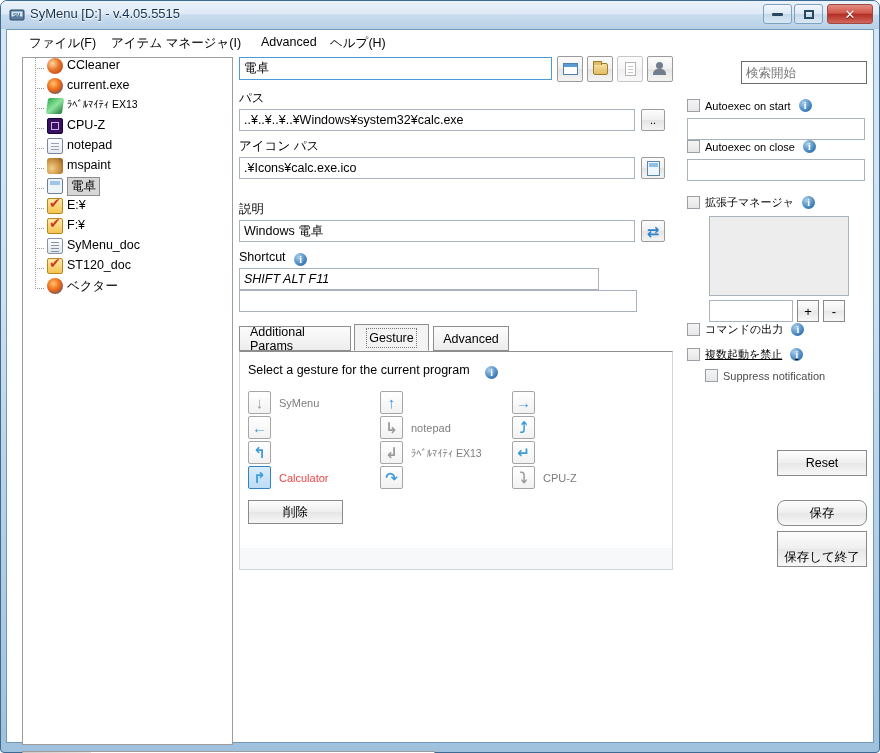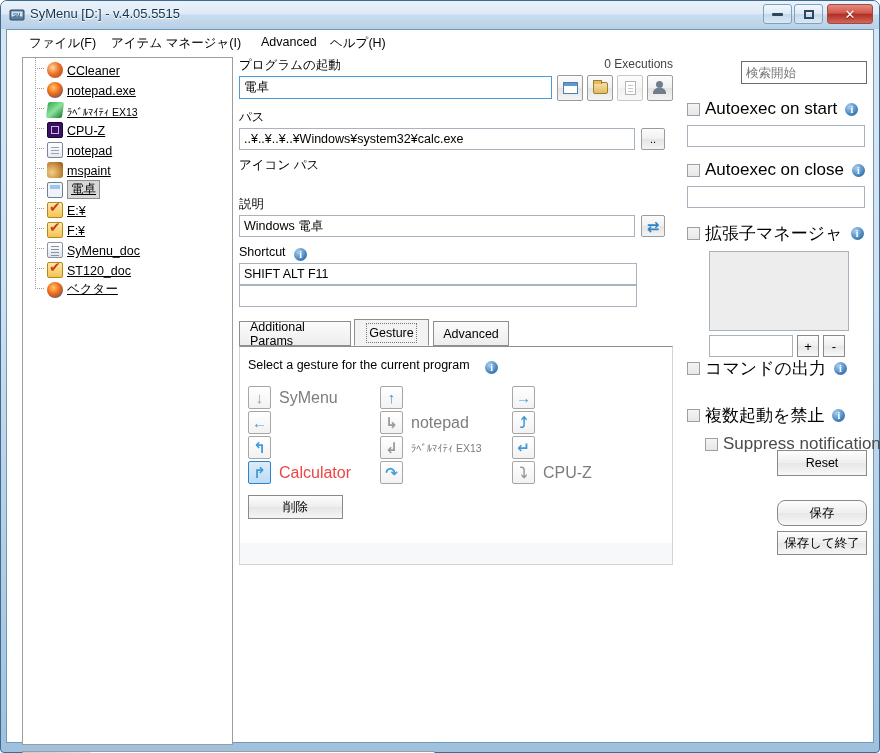--- a/index.html
+++ b/index.html
@@ -78,24 +78,23 @@
   }
 
   
   #tree-panel {
     position: absolute; left: 15px; top: 27px; width: 211px; height: 688px;
     background: #ffffff;
     border: 1px solid #9d9d9d;
     overflow: hidden;
   }
   .tree-row {
-    position: relative; height: 20px; display: flex; align-items: flex-end;
+    position: relative; height: 20px; display: flex; align-items: flex-start;
     padding-left: 10px;
     cursor: default;
-    text-decoration: underline;
   }
   .tree-dots {
     width: 14px; height: 20px; position: relative; flex: 0 0 14px;
   }
   .tree-dots:before {
     content: ""; position: absolute; left: 2px; top: 0; width: 1px; height: 20px;
     background-image: linear-gradient(to bottom, #9a9a9a 50%, transparent 50%);
     background-size: 1px 2px;
   }
   .tree-dots:after {
@@ -235,21 +234,21 @@
     display: flex; align-items: center; justify-content: center;
     font-size: 15px; line-height: 1;
     cursor: pointer;
   }
   .g-btn.active {
     border: 1px solid #2f84c9;
     background: linear-gradient(to bottom, #dcecfa 0%, #bcdcf5 100%);
   }
   .g-arrow { color: #3f9ada; font-weight: bold; }
   .g-arrow.grey { color: #9a9a9a; }
-  .g-name { font-size: 16px; color: #7d7d7d; white-space: nowrap; }
+  .g-name { font-size: 11px; color: #7d7d7d; white-space: nowrap; }
   .g-name.small { font-size: 10.5px; }
   .g-name.dark { color: #ef4444; }
   #delete-btn {
     position: absolute; left: 8px; top: 148px;
     width: 95px; height: 24px;
     border: 1px solid #8a8a8a;
     background: linear-gradient(to bottom, #fdfdfd 0%, #eeeeee 48%, #e6e6e6 52%, #f6f6f6 100%);
     font-size: 12.5px; color: #000;
     display: flex; align-items: center; justify-content: center;
     cursor: pointer;
@@ -265,21 +264,21 @@
     padding: 2px 4px;
     font-family: "Liberation Sans", sans-serif;
     outline: none;
   }
   .chk-row { display: flex; align-items: center; gap: 5px; }
   .chk {
     width: 13px; height: 13px; flex: 0 0 13px;
     border: 1px solid #9aa0a6;
     background: linear-gradient(to bottom, #f4f4f4 0%, #e7e7e7 100%);
   }
-  .chk-label { font-size: 17px; color: #000; white-space: nowrap; }
+  .chk-label { font-size: 11px; color: #000; white-space: nowrap; }
   .panel-txt {
     width: 100%; height: 22px;
     border: 1px solid #a8b3bf; background: #fff;
     font-size: 12.5px; padding: 1px 4px;
     font-family: "Liberation Sans", sans-serif;
     outline: none;
   }
   #ext-list {
     width: 140px; height: 80px;
     border: 1px solid #a8b3bf;
@@ -361,21 +360,21 @@
     <div id="tree-panel">
       <div id="tree-rows">
           <div class="tree-row">
             <span class="tree-dots"></span>
             <span class="tree-ico ico-ccleaner"></span>
             <span class="tree-label">CCleaner</span>
           </div>
           <div class="tree-row">
             <span class="tree-dots"></span>
             <span class="tree-ico ico-firefox"></span>
-            <span class="tree-label">notepad.exe</span>
+            <span class="tree-label">current.exe</span>
           </div>
           <div class="tree-row">
             <span class="tree-dots"></span>
             <span class="tree-ico ico-label"></span>
             <span class="tree-label small">ﾗﾍﾞﾙﾏｲﾃｨ EX13</span>
           </div>
           <div class="tree-row">
             <span class="tree-dots"></span>
             <span class="tree-ico ico-cpuz"></span>
             <span class="tree-label">CPU-Z</span>
@@ -418,24 +417,20 @@
           <div class="tree-row last">
             <span class="tree-dots"></span>
             <span class="tree-ico ico-firefox"></span>
             <span class="tree-label">ベクター</span>
           </div>
         </div>
     </div>
 
     <div id="form-area">
 
-      <div style="position:relative;">
-        <div class="fld-label">プログラムの起動</div>
-        <div id="exec-count">0 Executions</div>
-      </div>
       <div style="position:relative; height:26px;">
         <input class="txtbox focused" style="position: absolute; left: 0px; top: 0px; width: 313px; height: 23px; color: rgb(0, 0, 0);" value="電卓">
         <div class="iconrow" style="top:-1px;">
           <div class="sqbtn">
               <span class="pic-window"></span>
             </div>
           <div class="sqbtn">
               <span class="pic-folder"></span>
             </div>
           <div class="sqbtn disabled">
@@ -449,34 +444,40 @@
 
       <div class="fld-label" style="margin-top:7px">パス</div>
       <div class="row">
         <input class="txtbox" style="width: 396px; flex: 0 0 396px;" value="..¥..¥..¥..¥Windows¥system32¥calc.exe">
         <div class="sqbtn small">
           <span style="font-size:11px;">..</span>
         </div>
       </div>
 
       <div class="fld-label" style="margin-top:7px">アイコン パス</div>
+      <div class="row">
+        <input class="txtbox" style="width: 396px; flex: 0 0 396px;" value=".¥Icons¥calc.exe.ico">
+        <div class="sqbtn small">
+          <span class="pic-calcbtn"></span>
+        </div>
+      </div>
 
       <div class="fld-label" style="margin-top:22px">説明</div>
       <div class="row">
         <input class="txtbox" style="width: 396px; flex: 0 0 396px;" value="Windows 電卓">
         <div class="sqbtn small">
           <span class="pic-swap">⇄</span>
         </div>
       </div>
 
       <div class="fld-label" style="margin-top:8px">
         <span>Shortcut</span>
         <span class="info-icon" style="margin-left:5px;">i</span>
       </div>
-      <input class="txtbox" style="width: 398px;" value="SHIFT ALT F11">
+      <input class="txtbox" style="width: 360px; font-style: italic;" value="SHIFT ALT F11">
 
       <input class="txtbox" style="width: 398px;" value="">
 
       
       <div id="tabs">
         <div class="tab" style="left:0px;width:112px;">
           <span class="tablabel">Additional Params</span>
         </div>
         <div class="tab active" style="left:115px;width:75px;top:-2px;">
           <span class="tablabel">Gesture</span>
@@ -575,21 +576,21 @@
       <input id="search-box" placeholder="検索開始" style="">
 
       <div style="position:absolute; left:4px; top:42px; width:182px;">
         <div class="chk-row">
           <span class="chk"></span>
           <span class="chk-label">Autoexec on start</span>
           <span class="info-icon" style="margin-left:3px;">i</span>
         </div>
         <input class="panel-txt" style="margin-top: 6px; width: 178px;" value="">
 
-        <div class="chk-row" style="margin-top:13px;">
+        <div class="chk-row" style="margin-top:0;">
           <span class="chk"></span>
           <span class="chk-label">Autoexec on close</span>
           <span class="info-icon" style="margin-left:3px;">i</span>
         </div>
         <input class="panel-txt" style="margin-top: 6px; width: 178px;" value="">
 
         <div class="chk-row" style="margin-top:14px;">
           <span class="chk"></span>
           <span class="chk-label">拡張子マネージャ</span>
           <span class="info-icon" style="margin-left:3px;">i</span>
@@ -604,39 +605,39 @@
             <span>-</span>
           </div>
         </div>
 
         <div class="chk-row" style="margin-top:0;">
           <span class="chk"></span>
           <span class="chk-label">コマンドの出力</span>
           <span class="info-icon" style="margin-left:3px;">i</span>
         </div>
 
-        <div class="chk-row" style="margin-top:24px;">
+        <div class="chk-row" style="margin-top:10px;text-decoration:underline;">
           <span class="chk"></span>
           <span class="chk-label">複数起動を禁止</span>
           <span class="info-icon" style="margin-left:3px;">i</span>
         </div>
 
         <div class="chk-row" style="margin-top:7px;margin-left:18px;">
           <span class="chk"></span>
           <span class="chk-label" style="color:#4b4b4b;">Suppress notification</span>
         </div>
       </div>
 
       <div class="actbtn" id="btn-reset">
         <span>Reset</span>
       </div>
       <div class="actbtn" id="btn-save">
         <span>保存</span>
       </div>
-      <div class="actbtn" id="btn-saveclose" style="height:24px;">
+      <div class="actbtn" id="btn-saveclose" style="height:36px;align-items:flex-end;">
         <span>保存して終了</span>
       </div>
     </div>
 
     <div id="statusbar">
       <div id="status-fill"></div>
 
     </div>
 
   </div>

